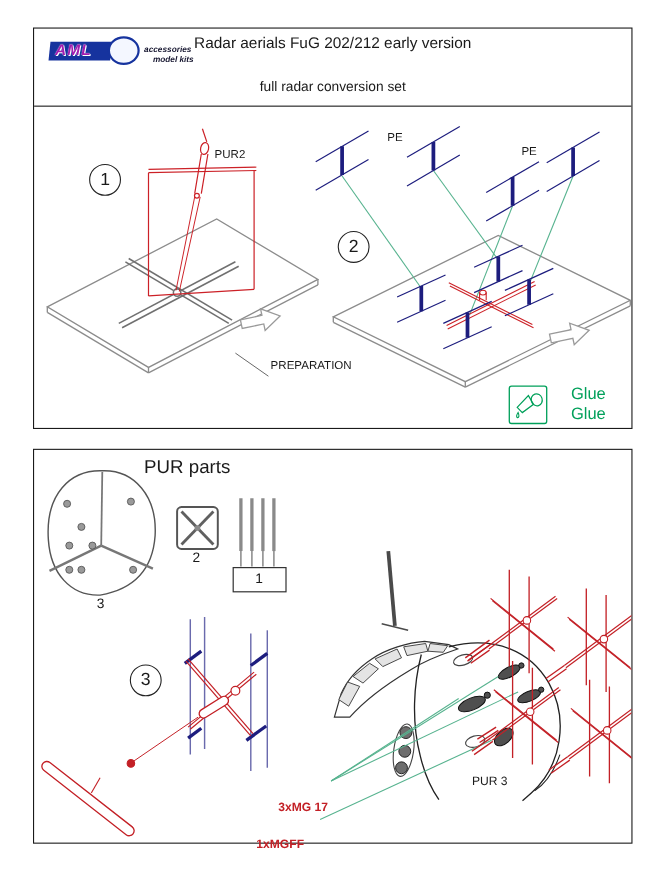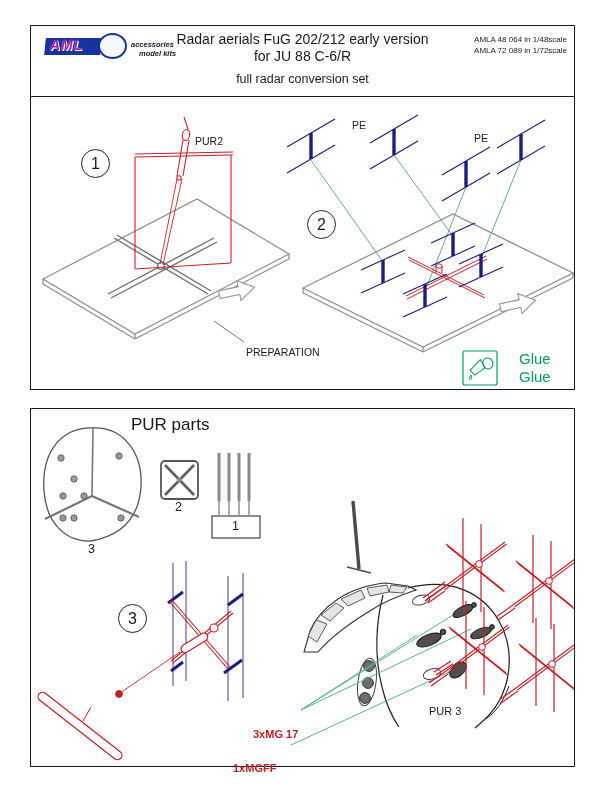--- a/index.html
+++ b/index.html
@@ -179,33 +179,28 @@
 
     <div class="abs" id="logo">
       <div class="abs" id="logo-box"></div>
       <div class="abs" id="logo-brand">AML</div>
       <div class="abs" id="logo-oval"></div>
       <div class="abs tagline" id="tag1">accessories</div>
       <div class="abs tagline" id="tag2">model kits</div>
     </div>
 
     <div class="abs title" id="title1">Radar aerials FuG 202/212 early version</div>
-    <div class="abs title" id="title2">for JU 88 C-6/R</div>
     <div class="abs title" id="subtitle">full radar conversion set</div>
 
-    <div class="abs" id="scales">
-      <div>AMLA 48 064 in 1/48scale</div>
-      <div>AMLA 72 089 in 1/72scale</div>
-    </div>
 
     <div class="abs" id="separator"></div>
 
     <div class="abs stepnum" style="left:50px;top:123px;">1</div>
     <div class="abs dlabel" style="left:164px;top:109px;">PUR2</div>
-    <div class="abs dlabel" style="left:215px;top:320px;">PREPARATION</div>
+    <div class="abs dlabel" style="left:215px;top:300px;">PREPARATION</div>
 
     <div class="abs stepnum" style="left:276px;top:184px;">2</div>
     <div class="abs dlabel" style="left:321px;top:93px;">PE</div>
     <div class="abs dlabel" style="left:443px;top:106px;">PE</div>
 
     <div class="abs" id="glue-text">
       <div>Glue</div>
       <div>Glue</div>
     </div>
   </div>

